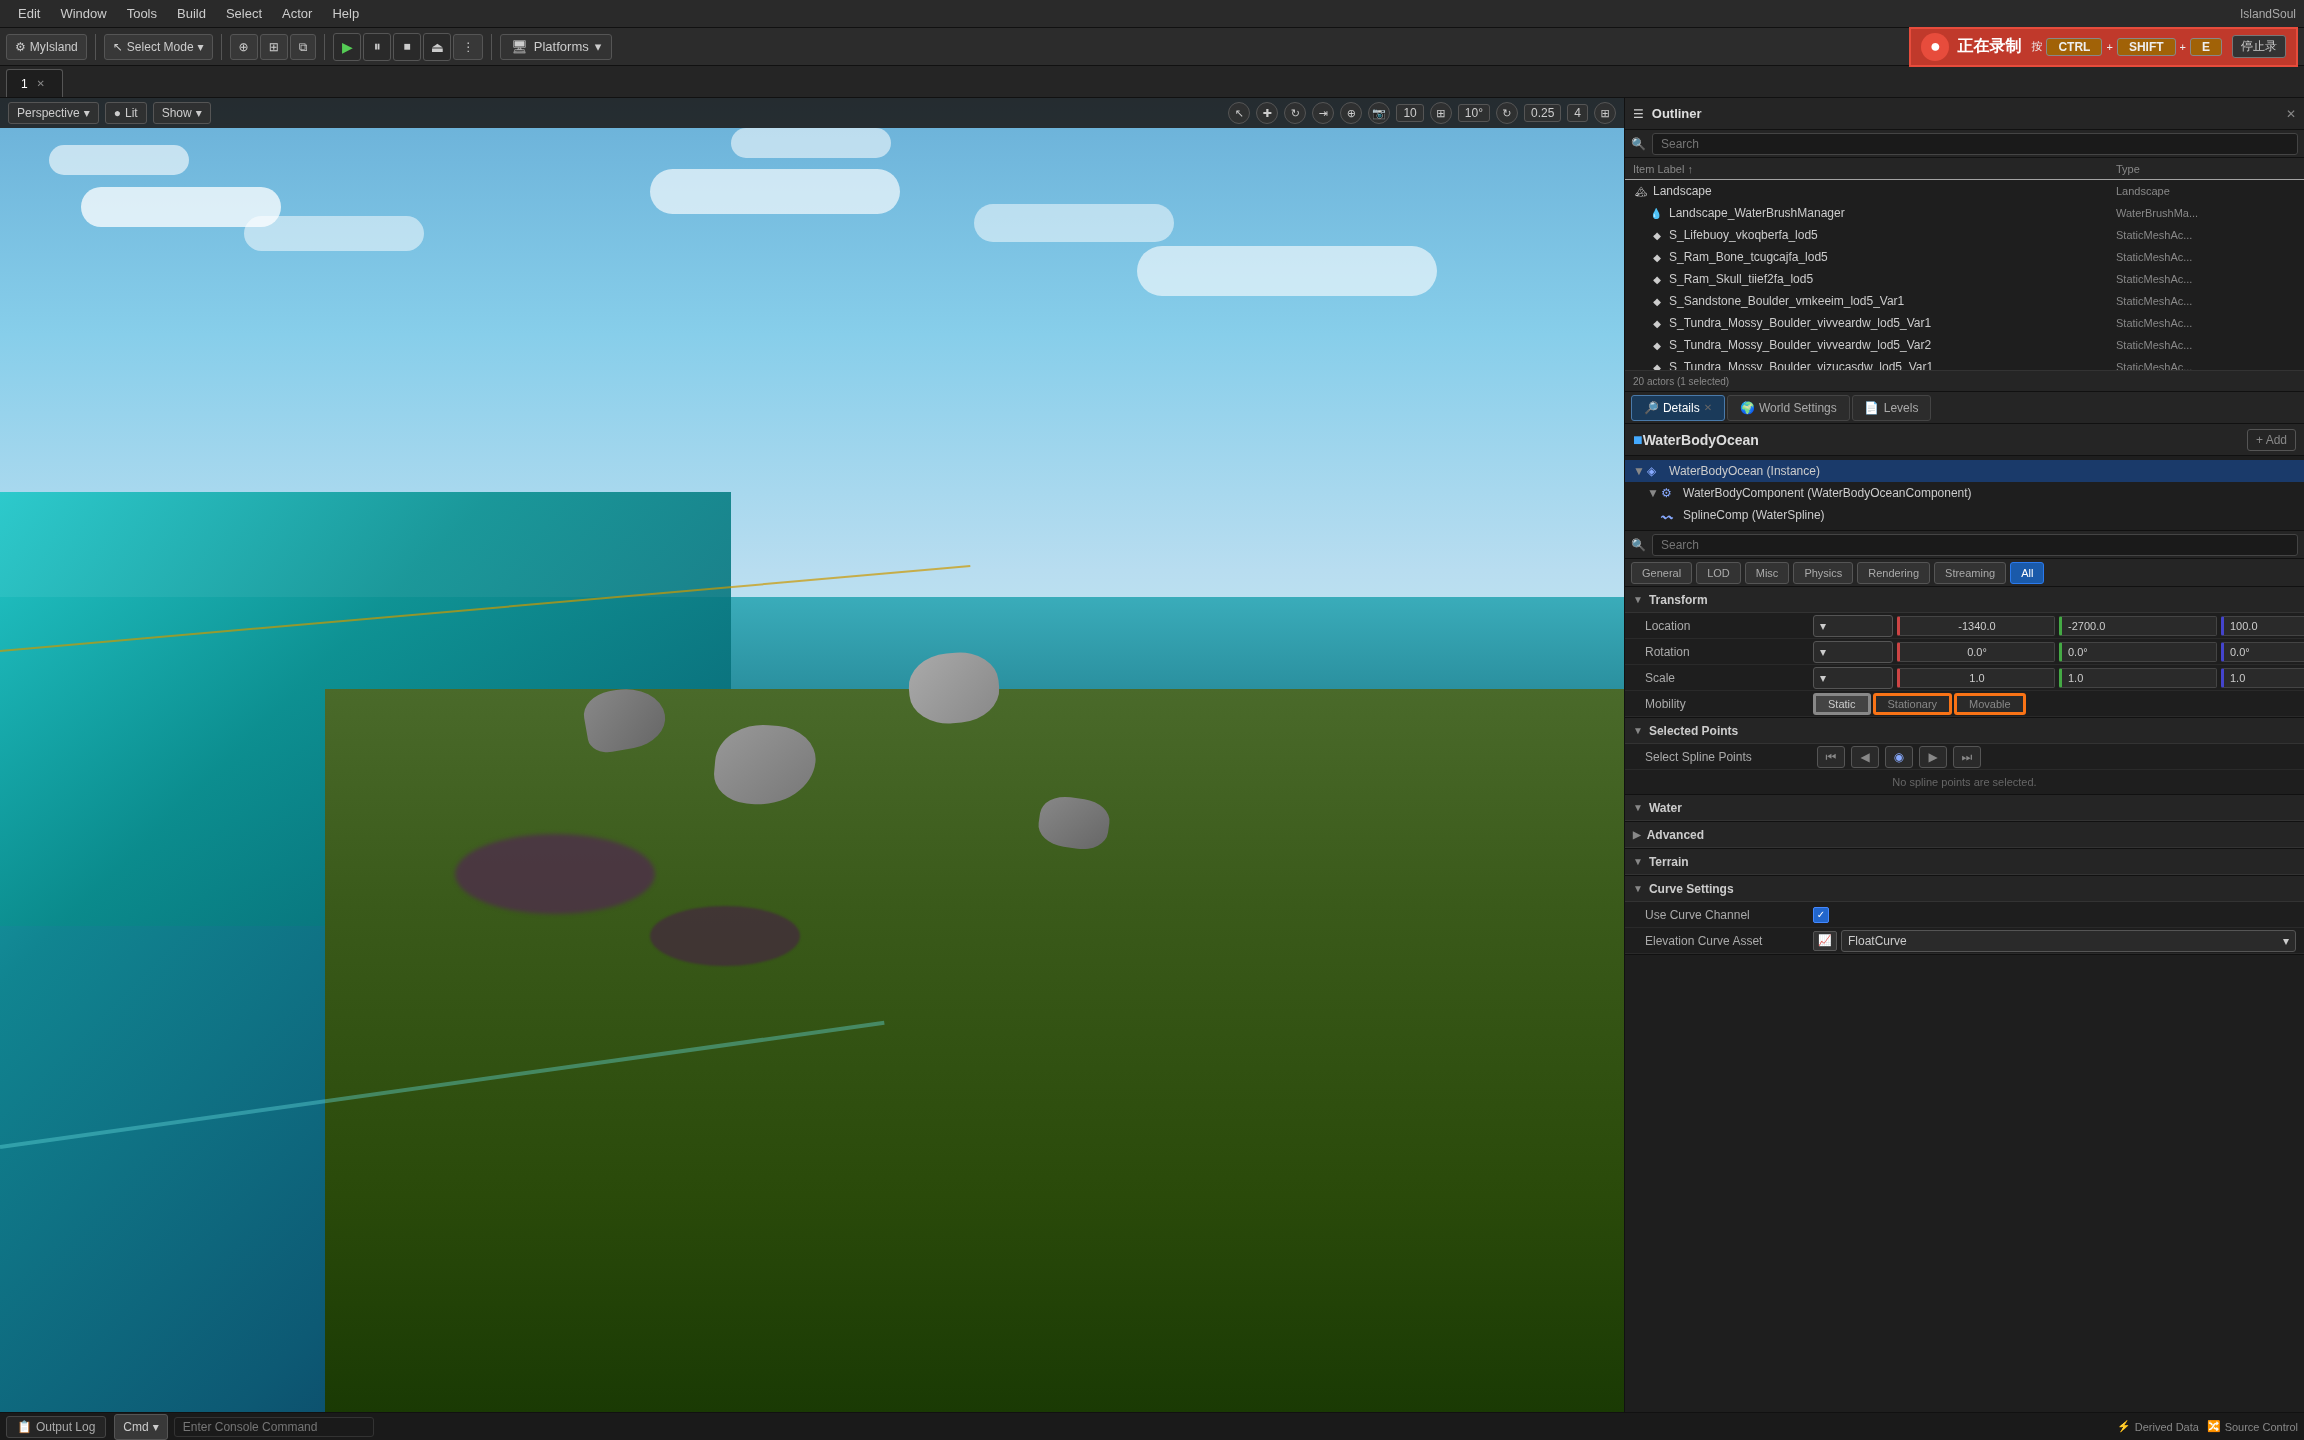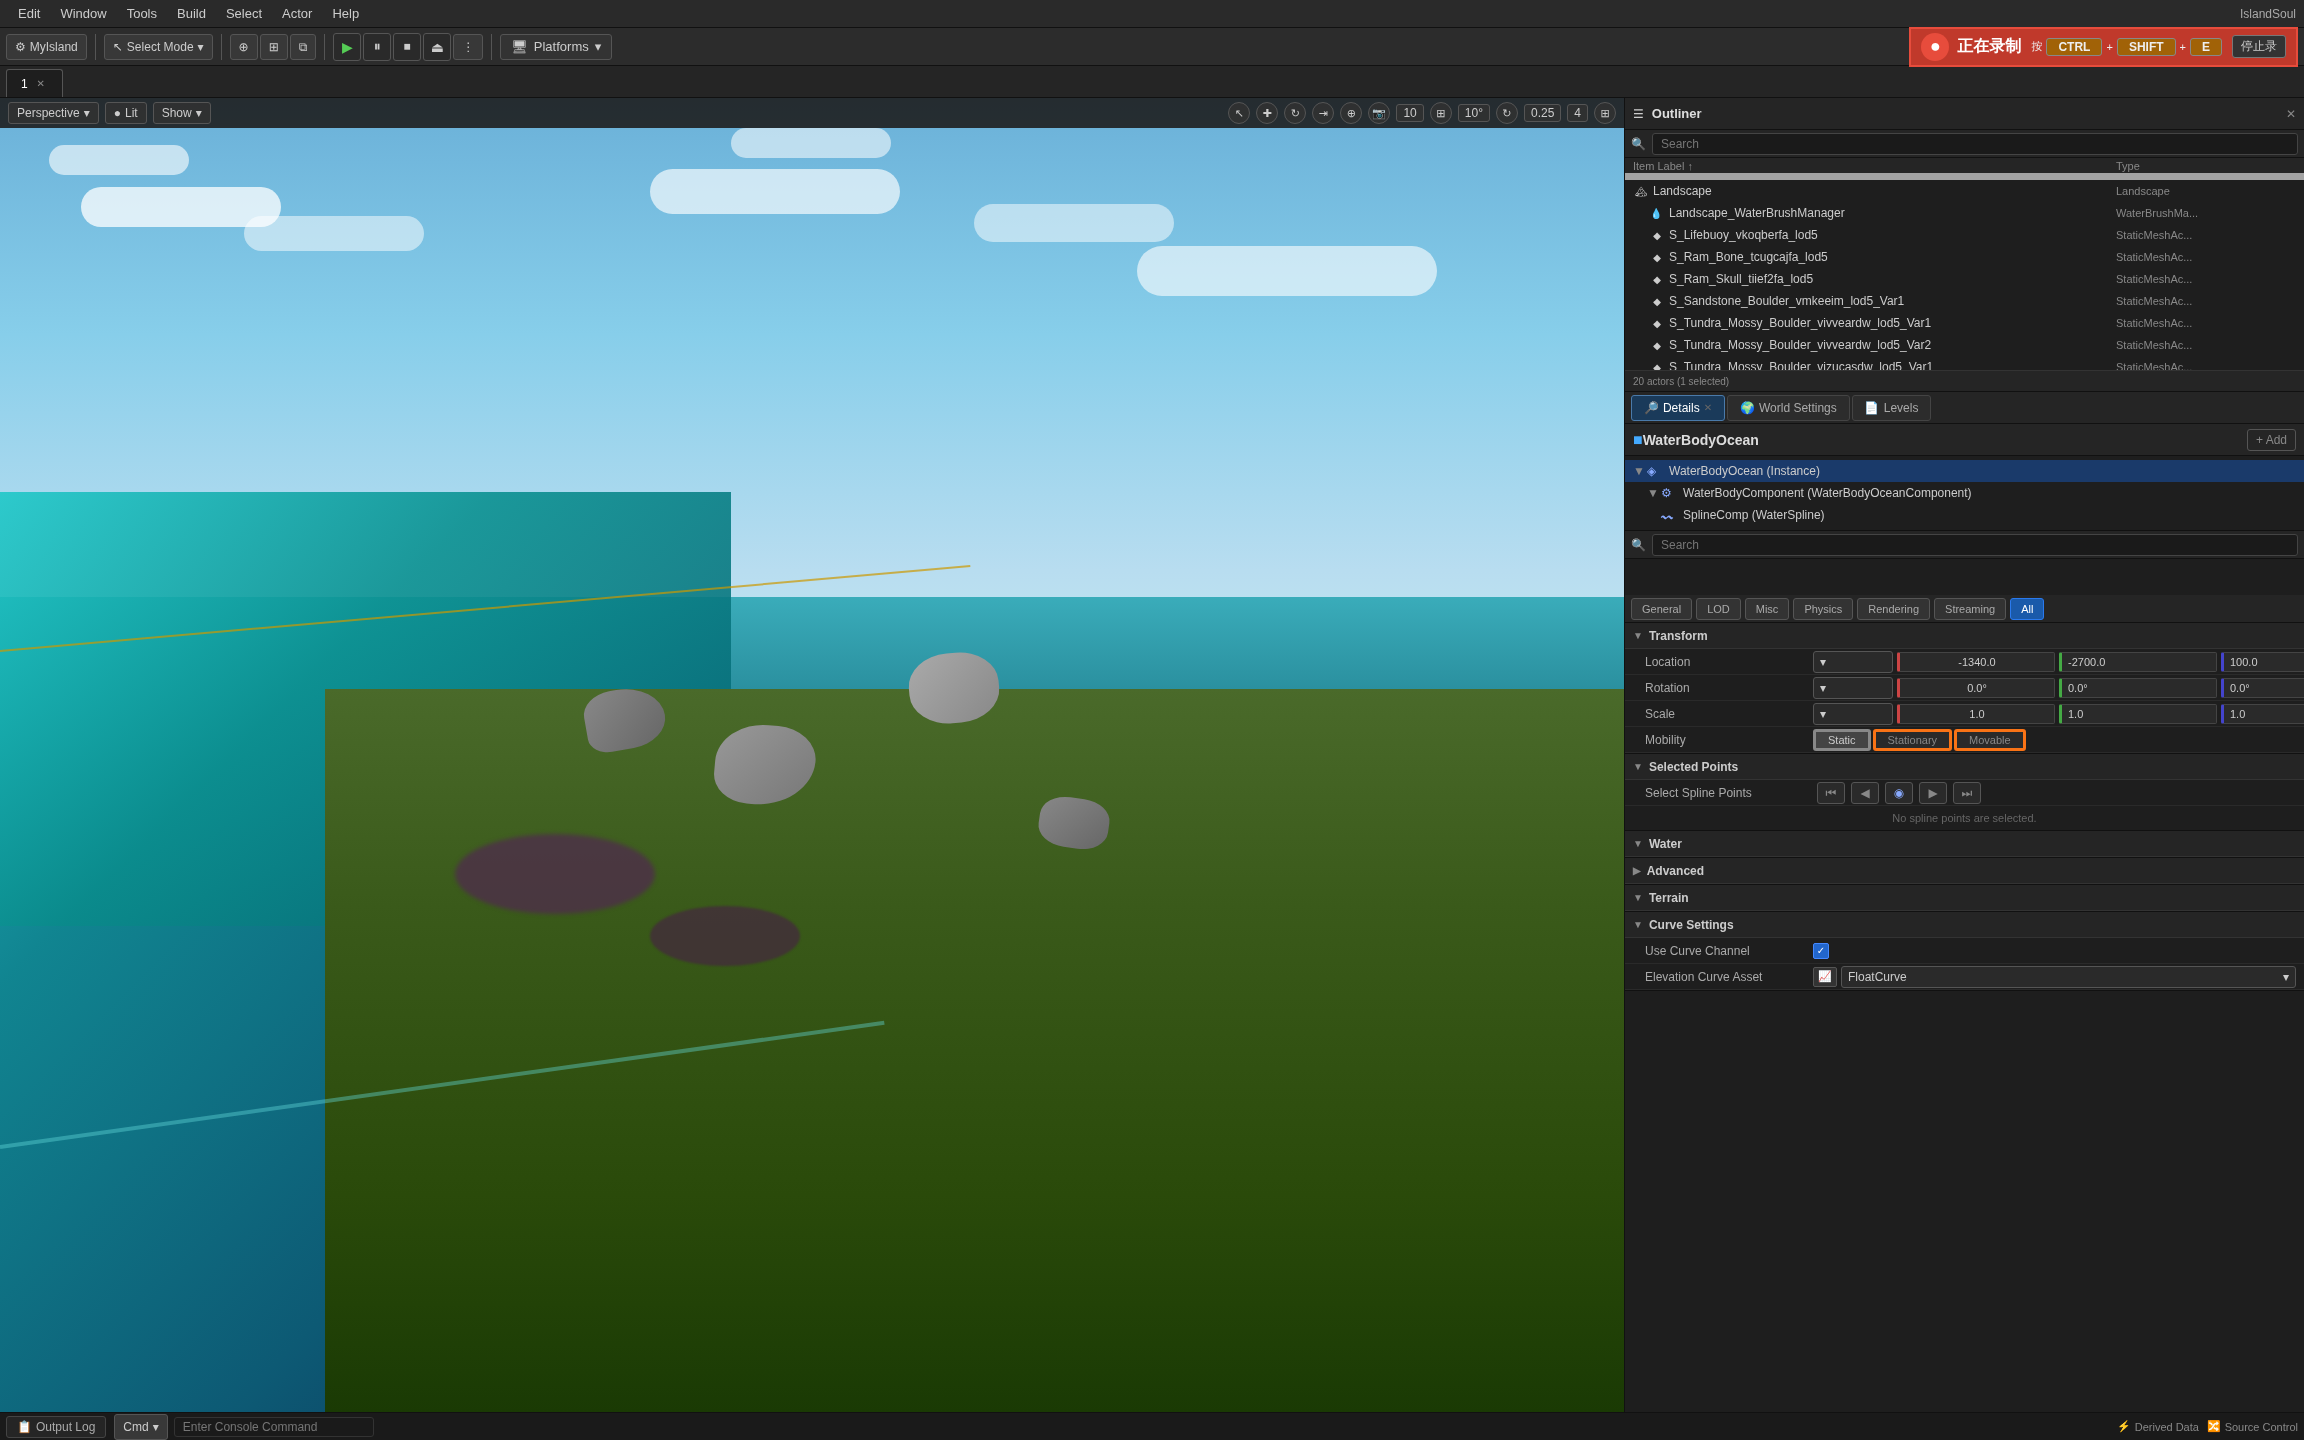--- a/index.html
+++ b/index.html
@@ -296,21 +296,21 @@
       font-size: 12px;
       height: 22px;
     }
 
     .outliner-cols {
       height: 22px;
       background: #252525;
       display: flex;
       align-items: center;
       padding: 0 8px;
-      border-bottom: 7px solid #a3a3a3;
+      border-bottom: 1px solid #a3a3a3;
       font-size: 11px;
       color: #888;
     }
     .col-label { flex: 1; }
     .col-type { width: 180px; text-align: left; }
 
     .outliner-list {
       flex: 0 0 190px;
       overflow-y: auto;
       background: #1e1e1e;
@@ -432,21 +432,20 @@
 
     .filter-tabs {
       height: 28px;
       background: #252525;
       display: flex;
       align-items: center;
       padding: 0 6px;
       gap: 4px;
       border-bottom: 1px solid #111;
       flex-wrap: wrap;
-      margin-top: 36px;
     }
     .ftab {
       height: 22px;
       padding: 0 10px;
       background: #333;
       border: 1px solid #555;
       border-radius: 3px;
       color: #aaa;
       cursor: pointer;
       font-size: 11px;

